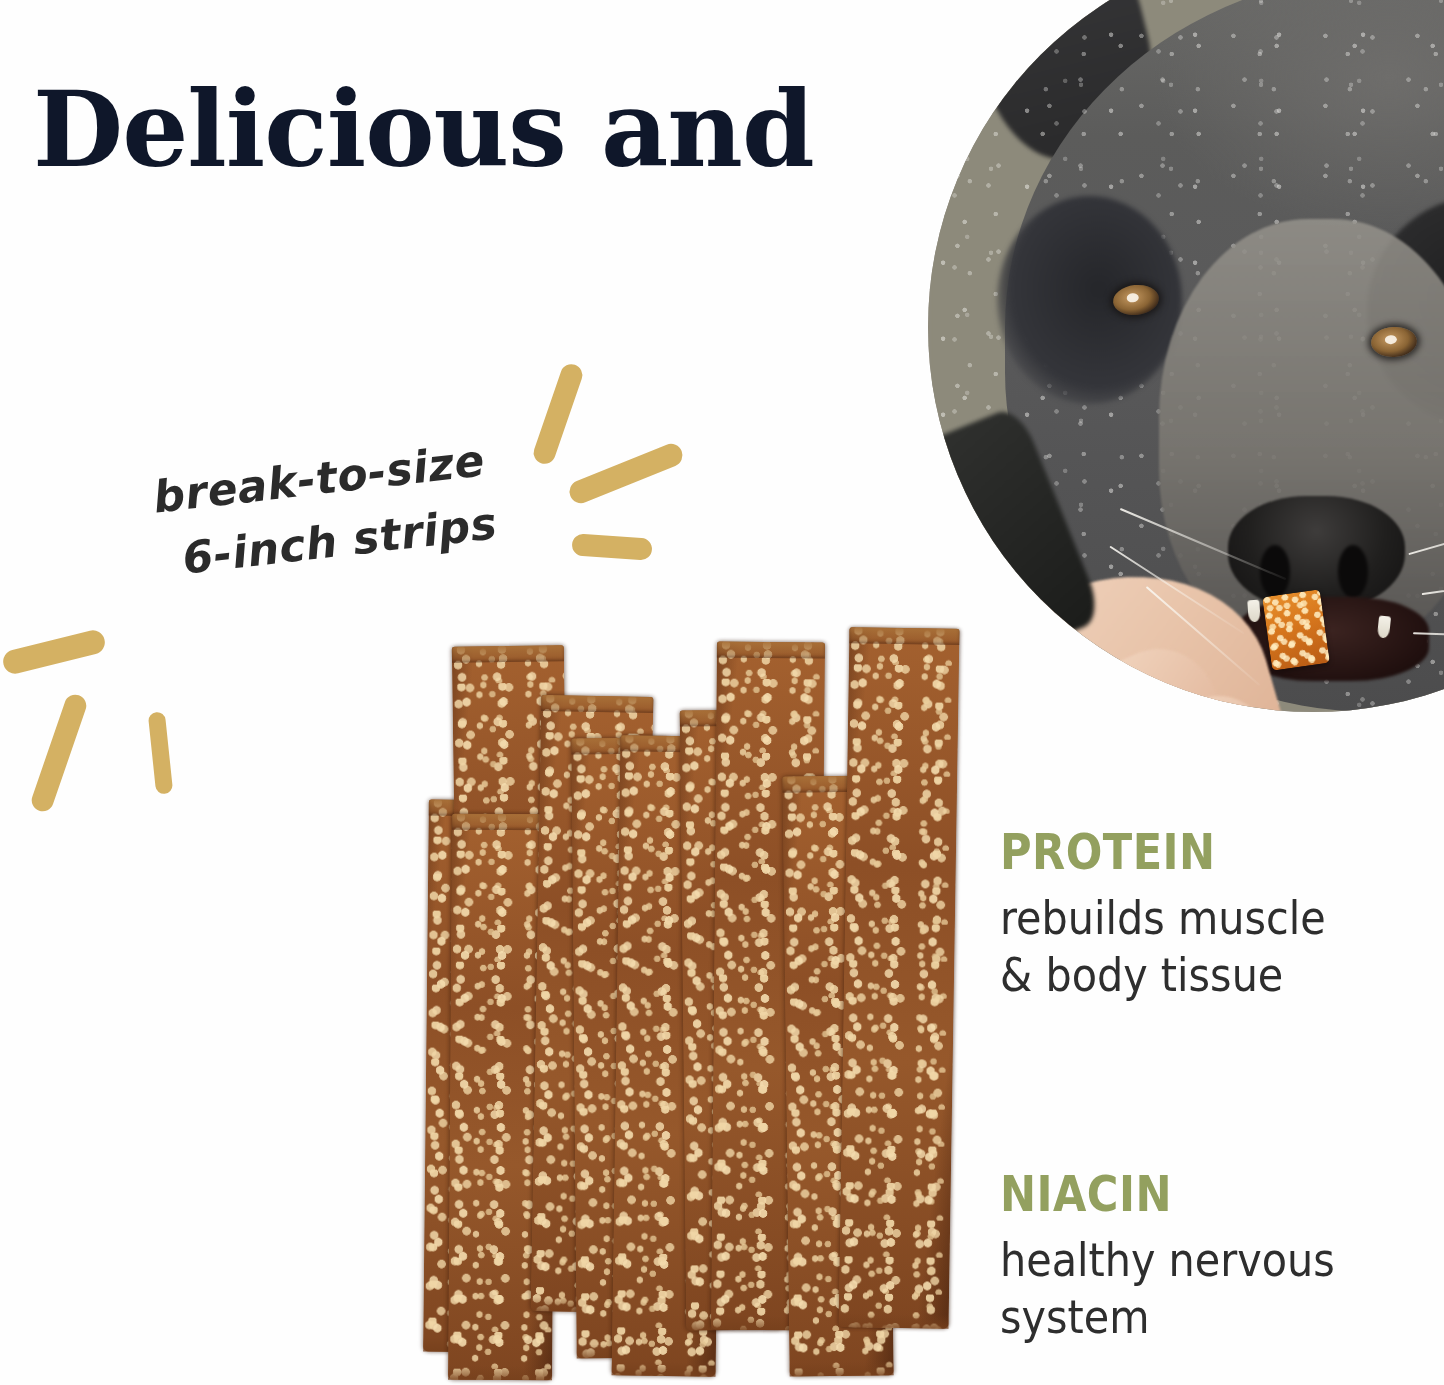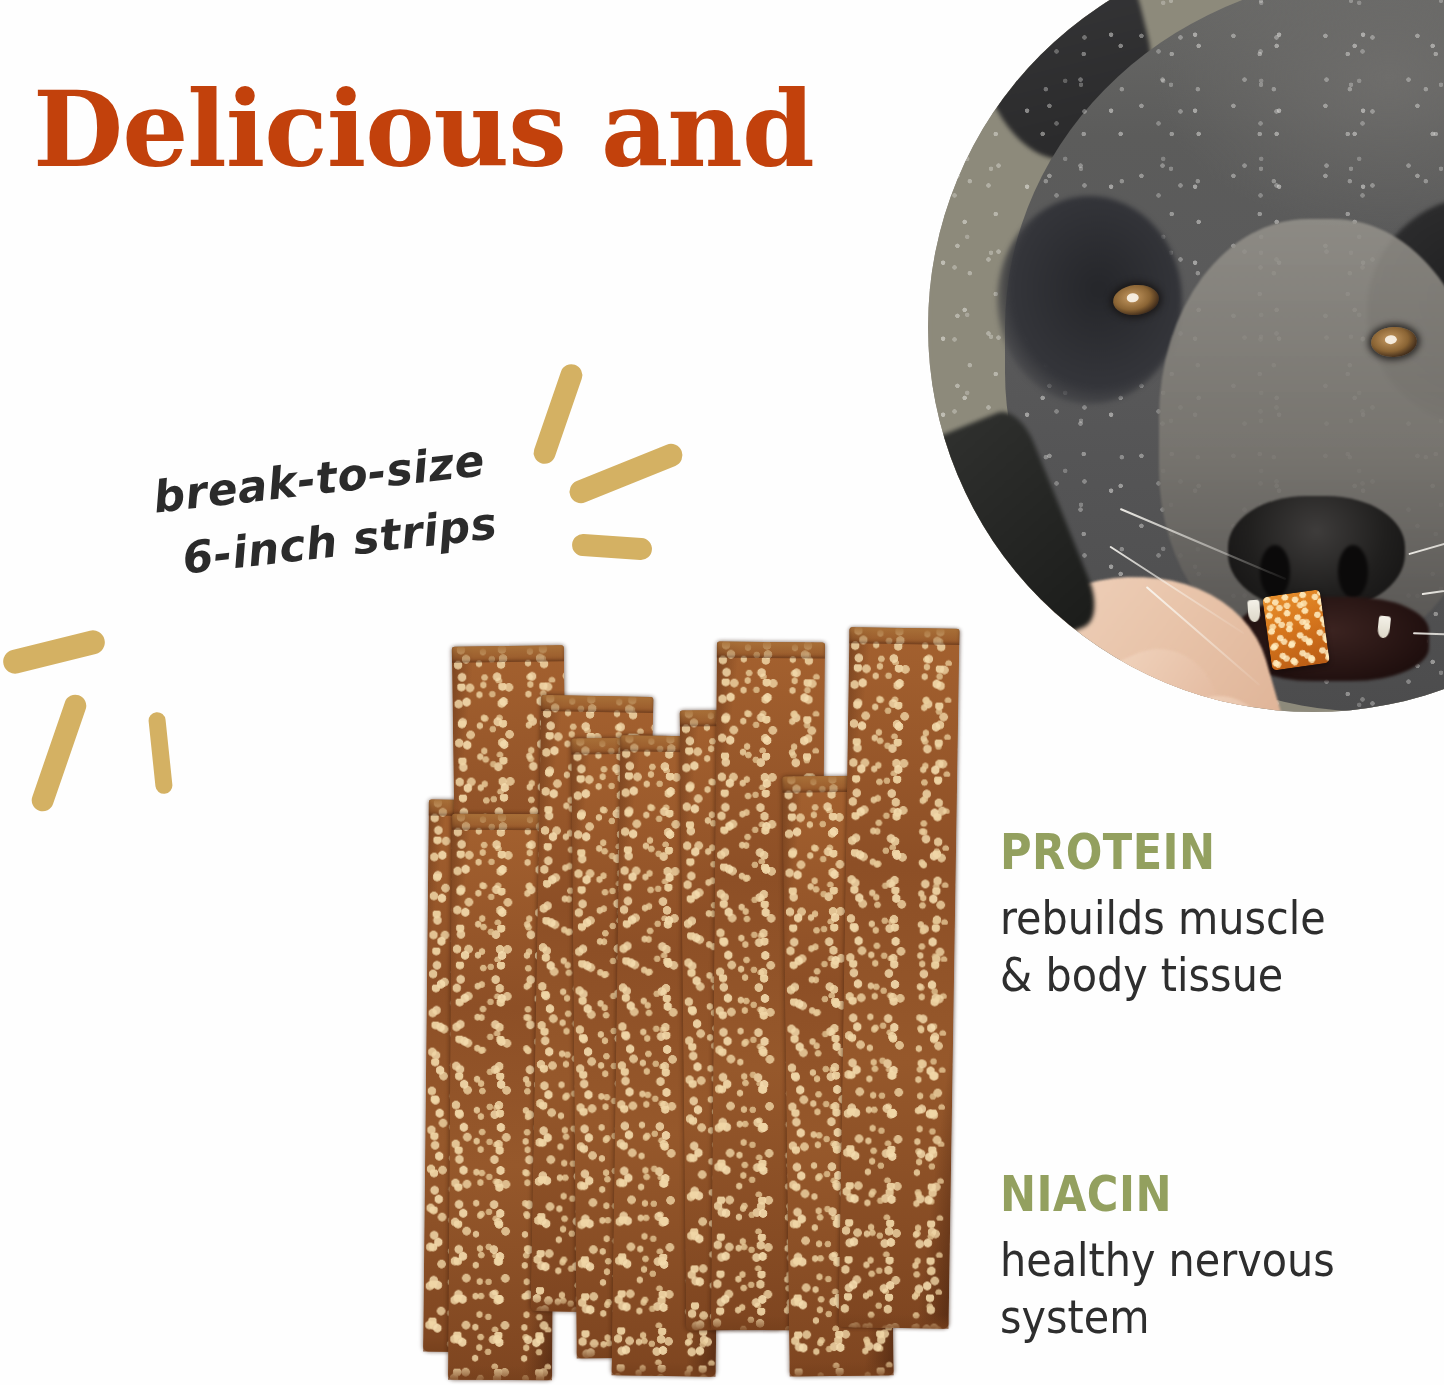--- a/index.html
+++ b/index.html
@@ -20,21 +20,21 @@
   
   .headline {
     position:absolute;
     left:33px; top:72px;
     width:820px;
     font-family:"DejaVu Serif", "Liberation Serif", serif;
     font-weight:700;
     font-size:104px;
     line-height:1.12;
     letter-spacing:-1px;
-    color:#c2410c;
+    color:#0f172a;
   }
   .headline .l2 { display:block; }
 
   
   .handnote {
     position:absolute;
     left:150px; top:466px;
     width:430px;
     transform:rotate(-6.5deg);
     transform-origin:left top;

